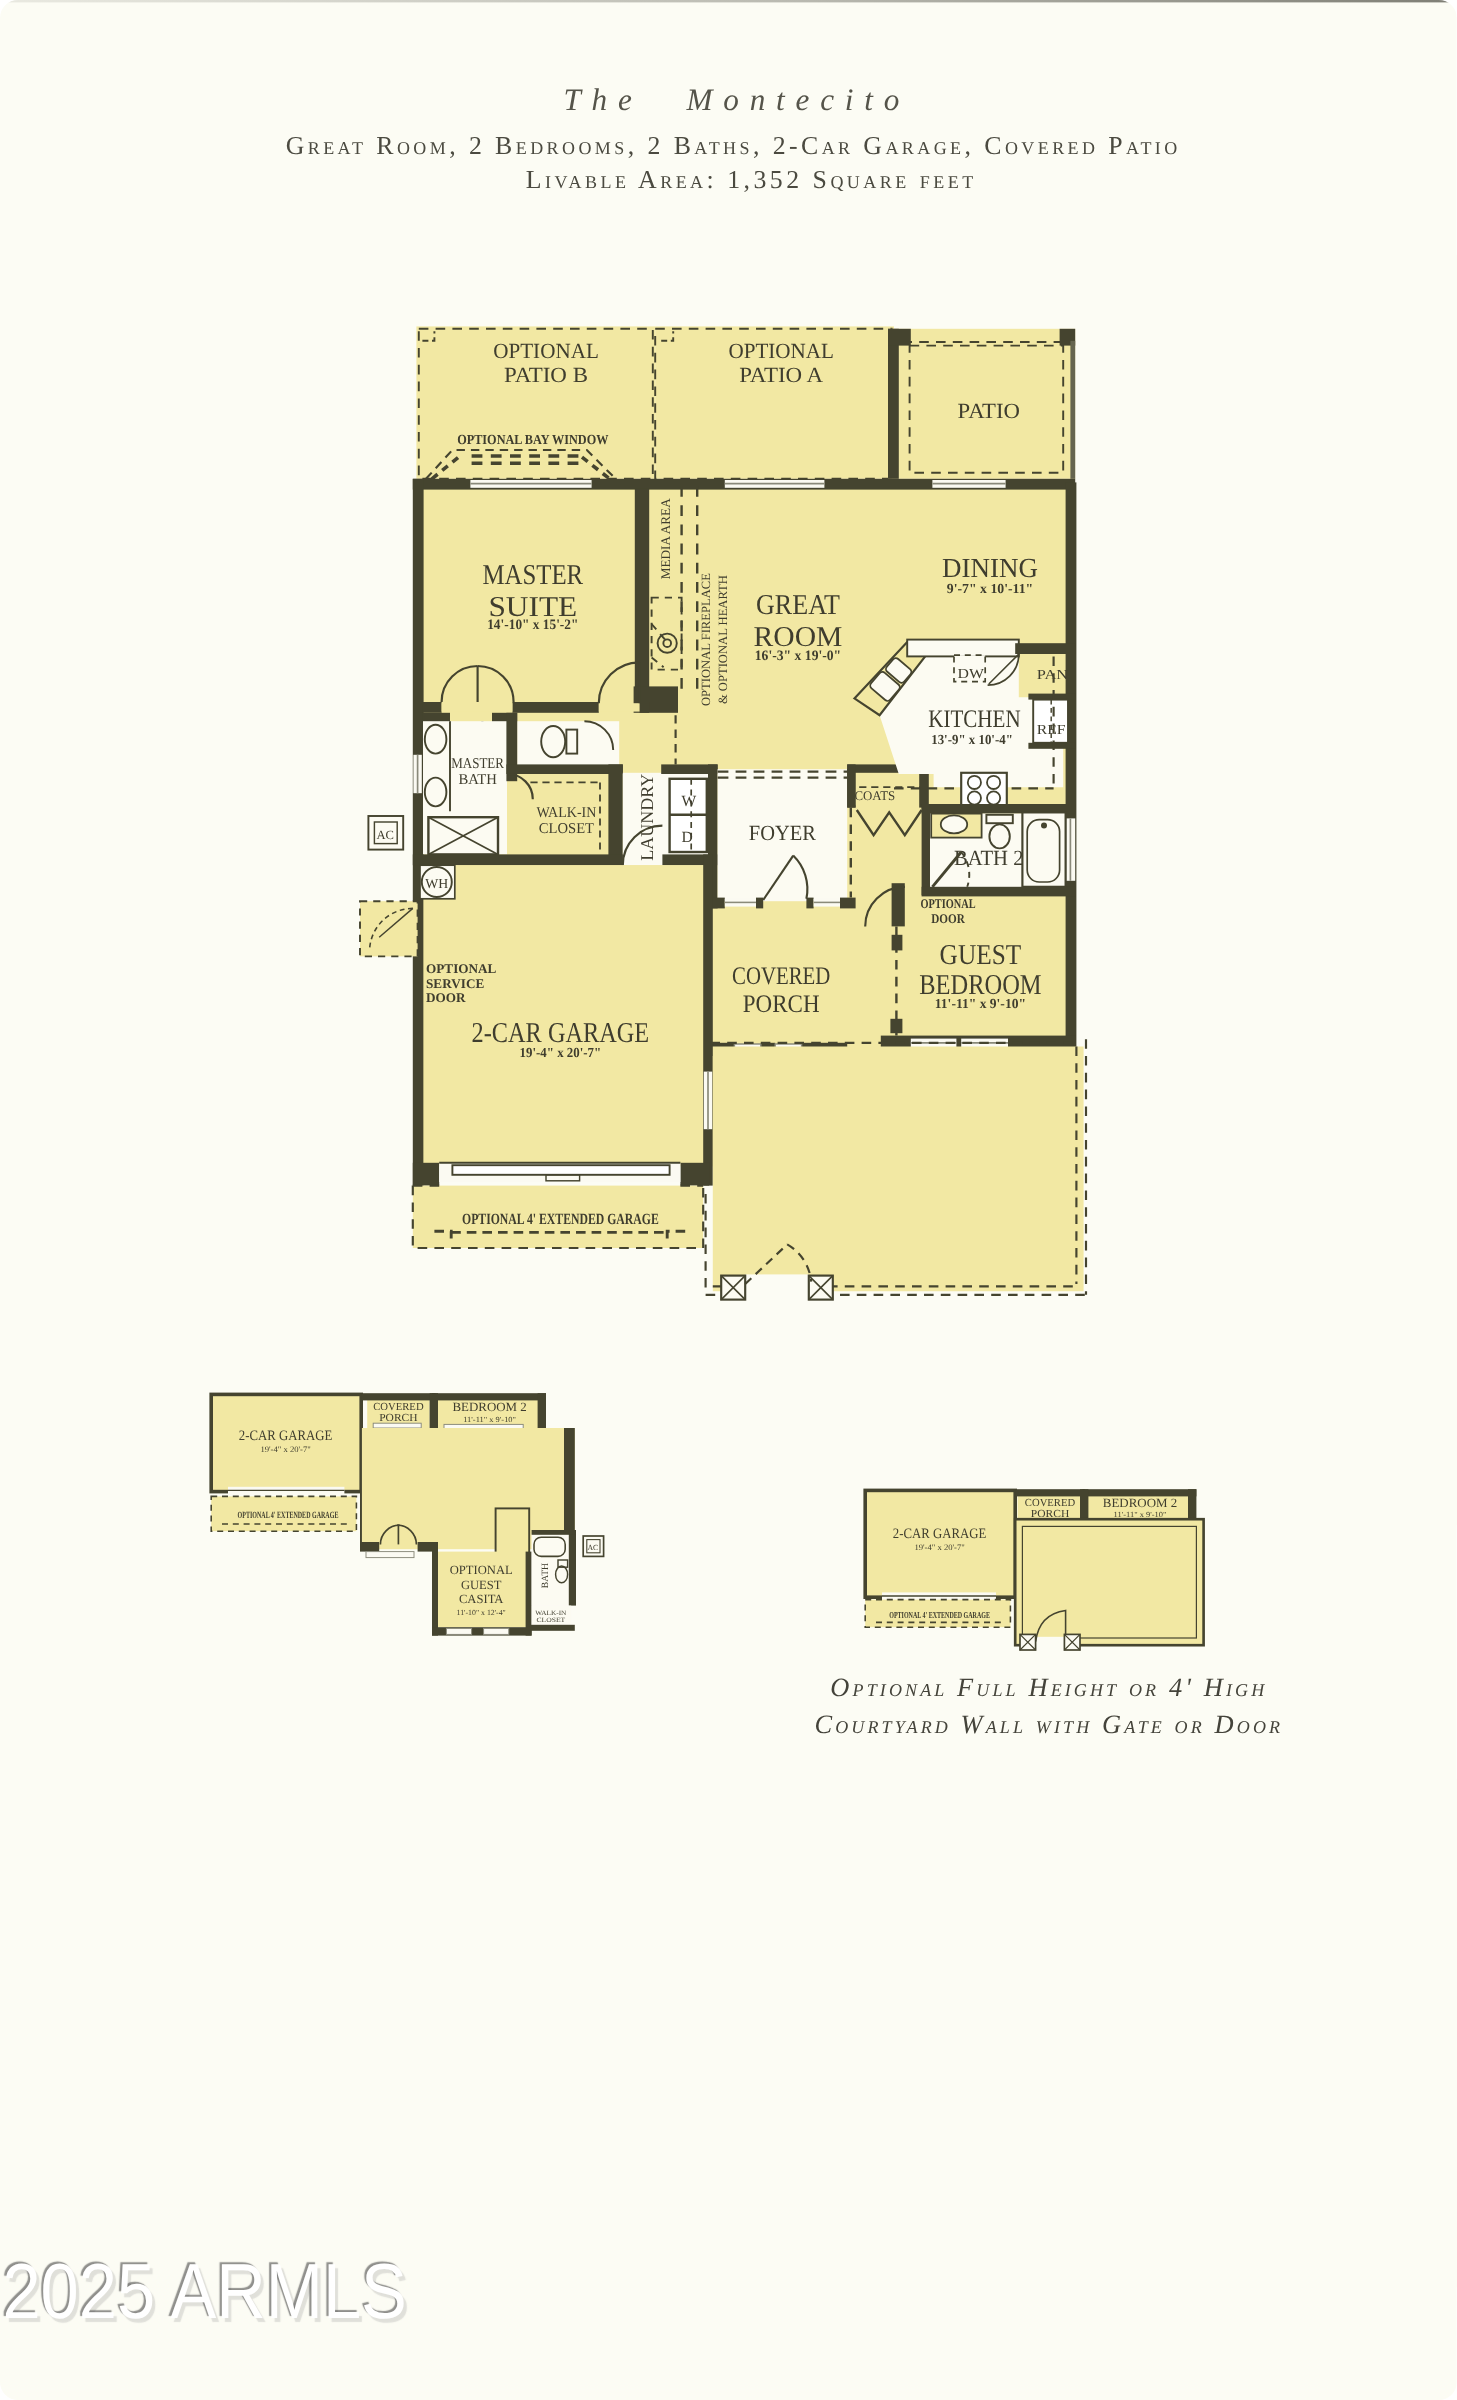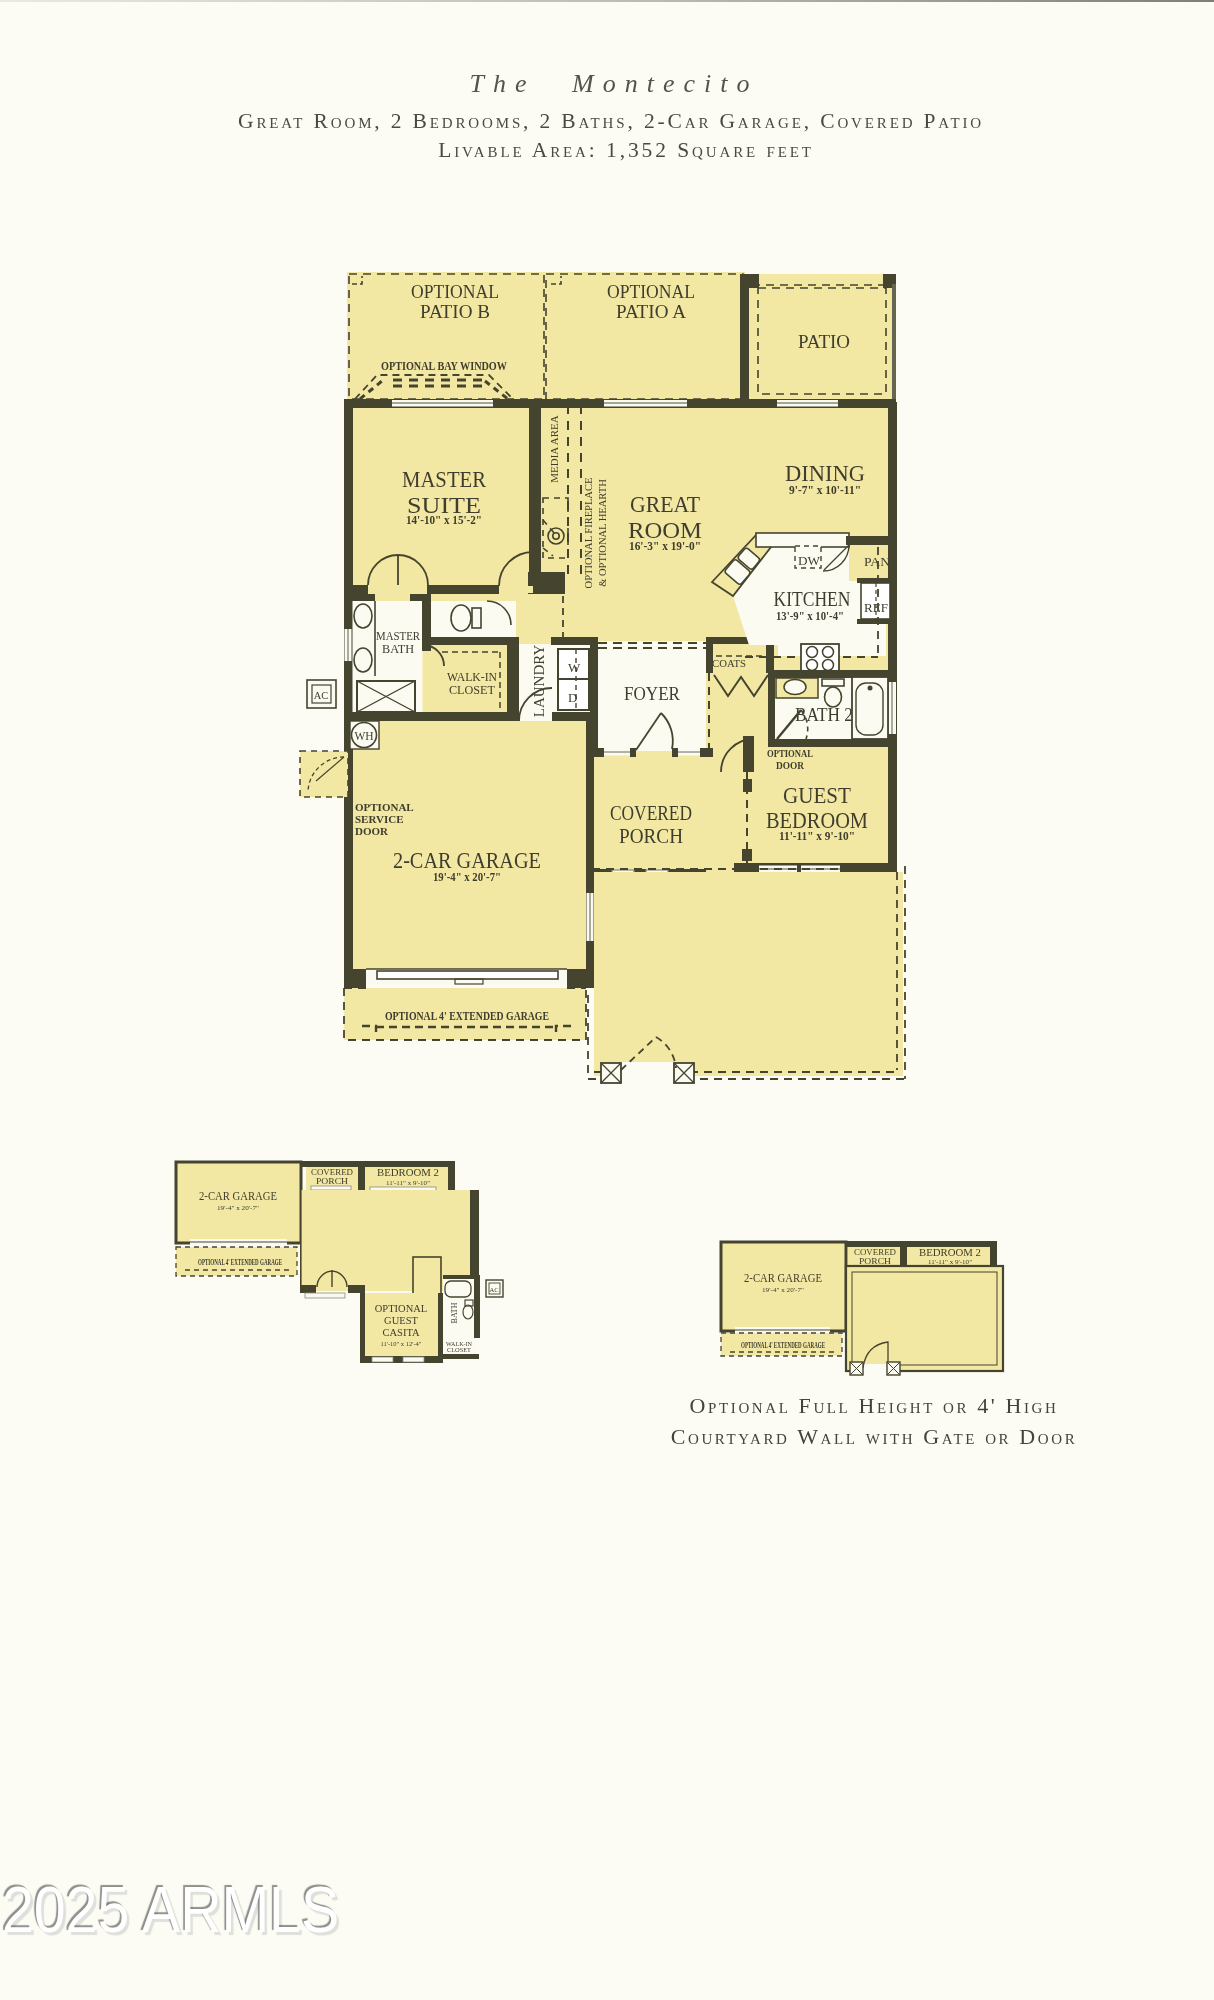--- a/index.html
+++ b/index.html
@@ -1,16 +1,16 @@
 <!DOCTYPE html>
 <html><head>
 <meta charset="utf-8">
 <style>
 html,body{margin:0;padding:0;background:#fff;}
-.page{position:relative;width:1214px;height:2000px;background:#fcfcf4;overflow:hidden;font-family:"Liberation Serif",serif;}
+.page{position:relative;width:1214px;height:2000px;background:#fcfcf4;overflow:hidden;font-family:"Liberation Serif",serif;border-radius:15px;}
 .hdr{position:absolute;width:100%;text-align:center;color:#4b4a40;}
 svg text{font-family:"Liberation Serif",serif;fill:#3f3d2e;}
 .cap{position:absolute;text-align:center;color:#44433a;font-variant:small-caps;}
 </style>
 </head>
 <body>
 <div class="page">
 
 <div style="position:absolute;top:0;left:0;width:1214px;height:2px;background:linear-gradient(to right,rgba(190,190,180,0.3),rgba(130,130,120,0.55) 55%,rgba(95,95,85,0.8));"></div>
 
@@ -716,16 +716,16 @@
       </g>
 
 <g fill="none" stroke="#45442f" stroke-width="1">
         <path d="M850 1362 L863 1375 M863 1362 L850 1375"></path>
         <path d="M887 1362 L900 1375 M900 1362 L887 1375"></path>
       </g>
 
 </svg>
 
 
-<div class="cap" style="left:664px;top:1390px;width:420px;font-size:22px;letter-spacing:2.6px;line-height:31px;">Optional Full Height or 4' High<br>Courtyard Wall with Gate or Door</div>
+<div class="cap" style="left:664px;top:1390px;width:420px;font-size:22px;letter-spacing:2.6px;line-height:31px;font-style:italic;">Optional Full Height or 4' High<br>Courtyard Wall with Gate or Door</div>
 
 <div style="position:absolute;left:2px;top:1872px;font-family:'Liberation Sans',sans-serif;font-size:65px;letter-spacing:0px;color:#ffffff;transform:scaleX(0.88);transform-origin:0 0;text-shadow:-2px -2px 1px rgba(70,70,70,0.6), 3px 3px 1px rgba(150,150,150,0.28);">2025 ARMLS</div>
 </div>
 
 </body></html>

